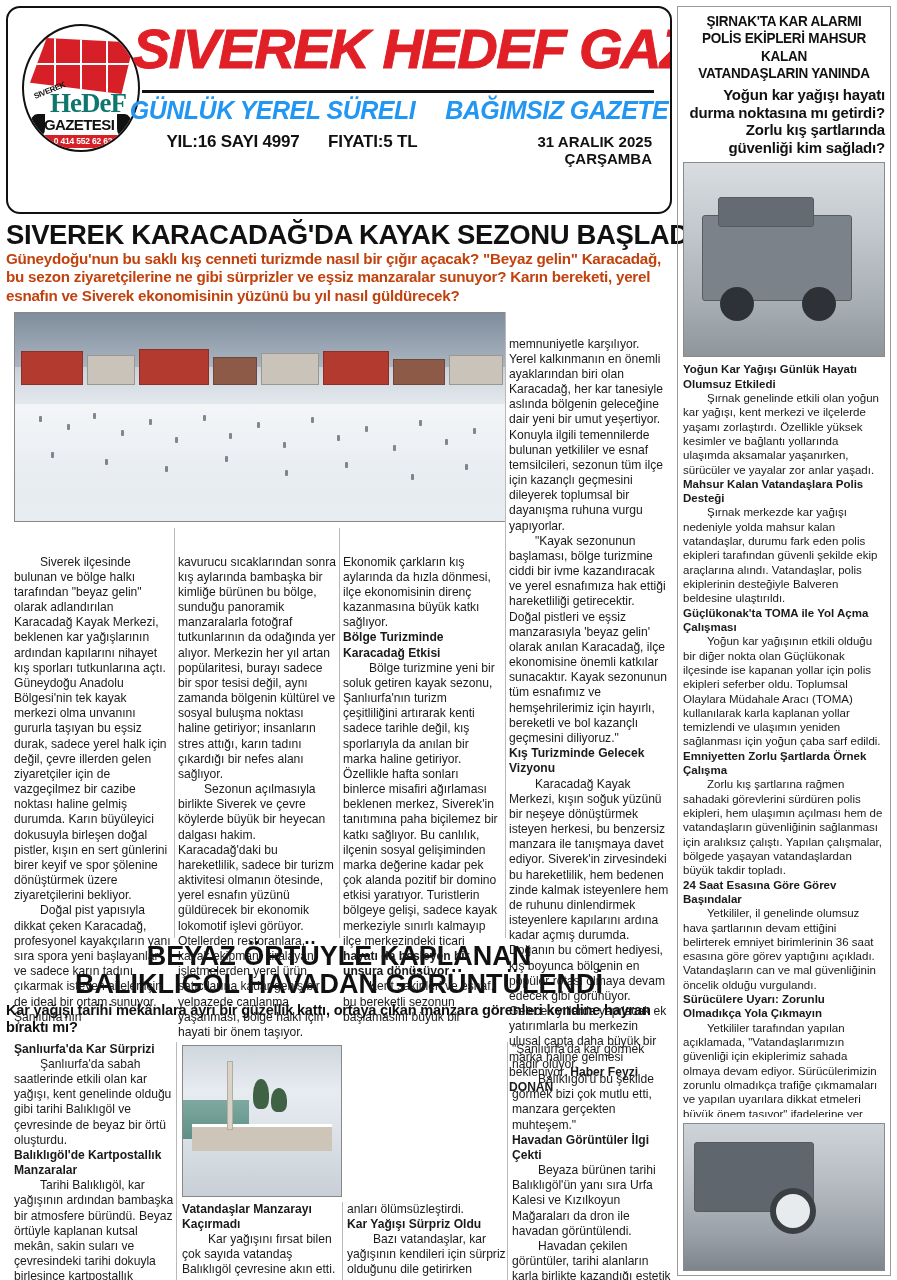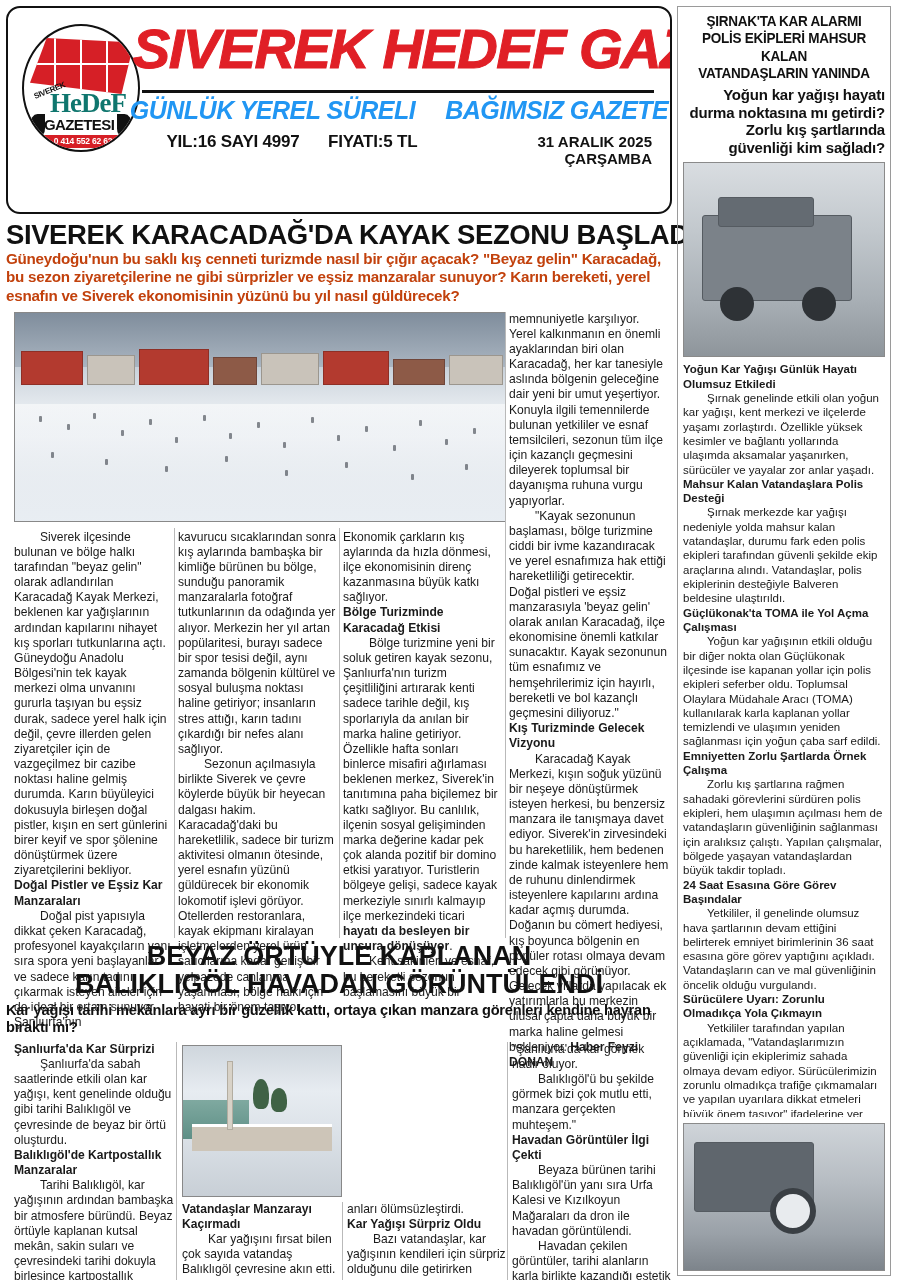--- a/index.html
+++ b/index.html
@@ -139,21 +139,21 @@
   }
   .ph-bldg.b2 { background: #c9c3ba; border-color:#9b968e; }
   .ph-bldg.b3 { background: #8d5a47; border-color:#6f463a; }
   .ph-snow {
     position: absolute; left: 0; bottom: 0; width: 100%; height: 56%;
     background: linear-gradient(180deg, rgba(255,255,255,.55), rgba(235,240,245,.95));
   }
   .ph-dots { position: absolute; left: 0; bottom: 0; width: 100%; height: 56%; }
   .ph-dot { position: absolute; width: 3px; height: 6px; background: rgba(40,45,55,.55); border-radius: 1px; }
 
-  .col { position: absolute; font-size: 12.1px; line-height: 1.255; color: #1a1a1a; text-align: left; }
+  .col { position: absolute; font-size: 12.1px; line-height: 1.255; color: #1a1a1a; text-align: left; margin-top: 25px; }
   .col p { margin: 0; }
   .col .ind { text-indent: 26px; }
   .col .sub { font-weight: bold; }
   .c1 { left: 8px;   top: 218px; width: 158px; }
   .c2 { left: 172px; top: 218px; width: 158px; }
   .c3 { left: 337px; top: 218px; width: 158px; }
   .c4 { left: 503px; top: 0;     width: 160px; }
 
   .vline { position: absolute; width: 1px; background: #b9b9b9; }
 
@@ -308,21 +308,20 @@
           <div class="ph-dot" style="left:450px; top:60px;"></div>
         </div>
       </div>
 
       <div class="vline" style="left:168px; top:216px; height:410px;"></div>
       <div class="vline" style="left:333px; top:216px; height:410px;"></div>
       <div class="vline" style="left:499px; top:0;    height:626px;"></div>
 
       <div class="col c1">
         <p class="ind">Siverek ilçesinde bulunan ve bölge halkı tarafından "beyaz gelin" olarak adlandırılan Karacadağ Kayak Merkezi, beklenen kar yağışlarının ardından kapılarını nihayet kış sporları tutkunlarına açtı. Güneydoğu Anadolu Bölgesi'nin tek kayak merkezi olma unvanını gururla taşıyan bu eşsiz durak, sadece yerel halk için değil, çevre illerden gelen ziyaretçiler için de vazgeçilmez bir cazibe noktası haline gelmiş durumda. Karın büyüleyici dokusuyla birleşen doğal pistler, kışın en sert günlerini birer keyif ve spor şölenine dönüştürmek üzere ziyaretçilerini bekliyor.</p>
-        <p class="sub">Doğal Pistler ve Eşsiz Kar Manzaraları</p>
         <p class="ind">Doğal pist yapısıyla dikkat çeken Karacadağ, profesyonel kayakçıların yanı sıra spora yeni başlayanlar ve sadece karın tadını çıkarmak isteyen aileler için de ideal bir ortam sunuyor. Şanlıurfa'nın</p>
       </div>
 
       <div class="col c2">
         <p>kavurucu sıcaklarından sonra kış aylarında bambaşka bir kimliğe bürünen bu bölge, sunduğu panoramik manzaralarla fotoğraf tutkunlarının da odağında yer alıyor. Merkezin her yıl artan popülaritesi, burayı sadece bir spor tesisi değil, aynı zamanda bölgenin kültürel ve sosyal buluşma noktası haline getiriyor; insanların stres attığı, karın tadını çıkardığı bir nefes alanı sağlıyor.</p>
         <p class="ind">Sezonun açılmasıyla birlikte Siverek ve çevre köylerde büyük bir heyecan dalgası hakim. Karacadağ'daki bu hareketlilik, sadece bir turizm aktivitesi olmanın ötesinde, yerel esnafın yüzünü güldürecek bir ekonomik lokomotif işlevi görüyor. Otellerden restoranlara, kayak ekipmanı kiralayan işletmelerden yerel ürün satıcılarına kadar geniş bir yelpazede canlanma yaşanması, bölge halkı için hayati bir önem taşıyor.</p>
       </div>
 
       <div class="col c3">
         <p>Ekonomik çarkların kış aylarında da hızla dönmesi, ilçe ekonomisinin direnç kazanmasına büyük katkı sağlıyor.</p>

